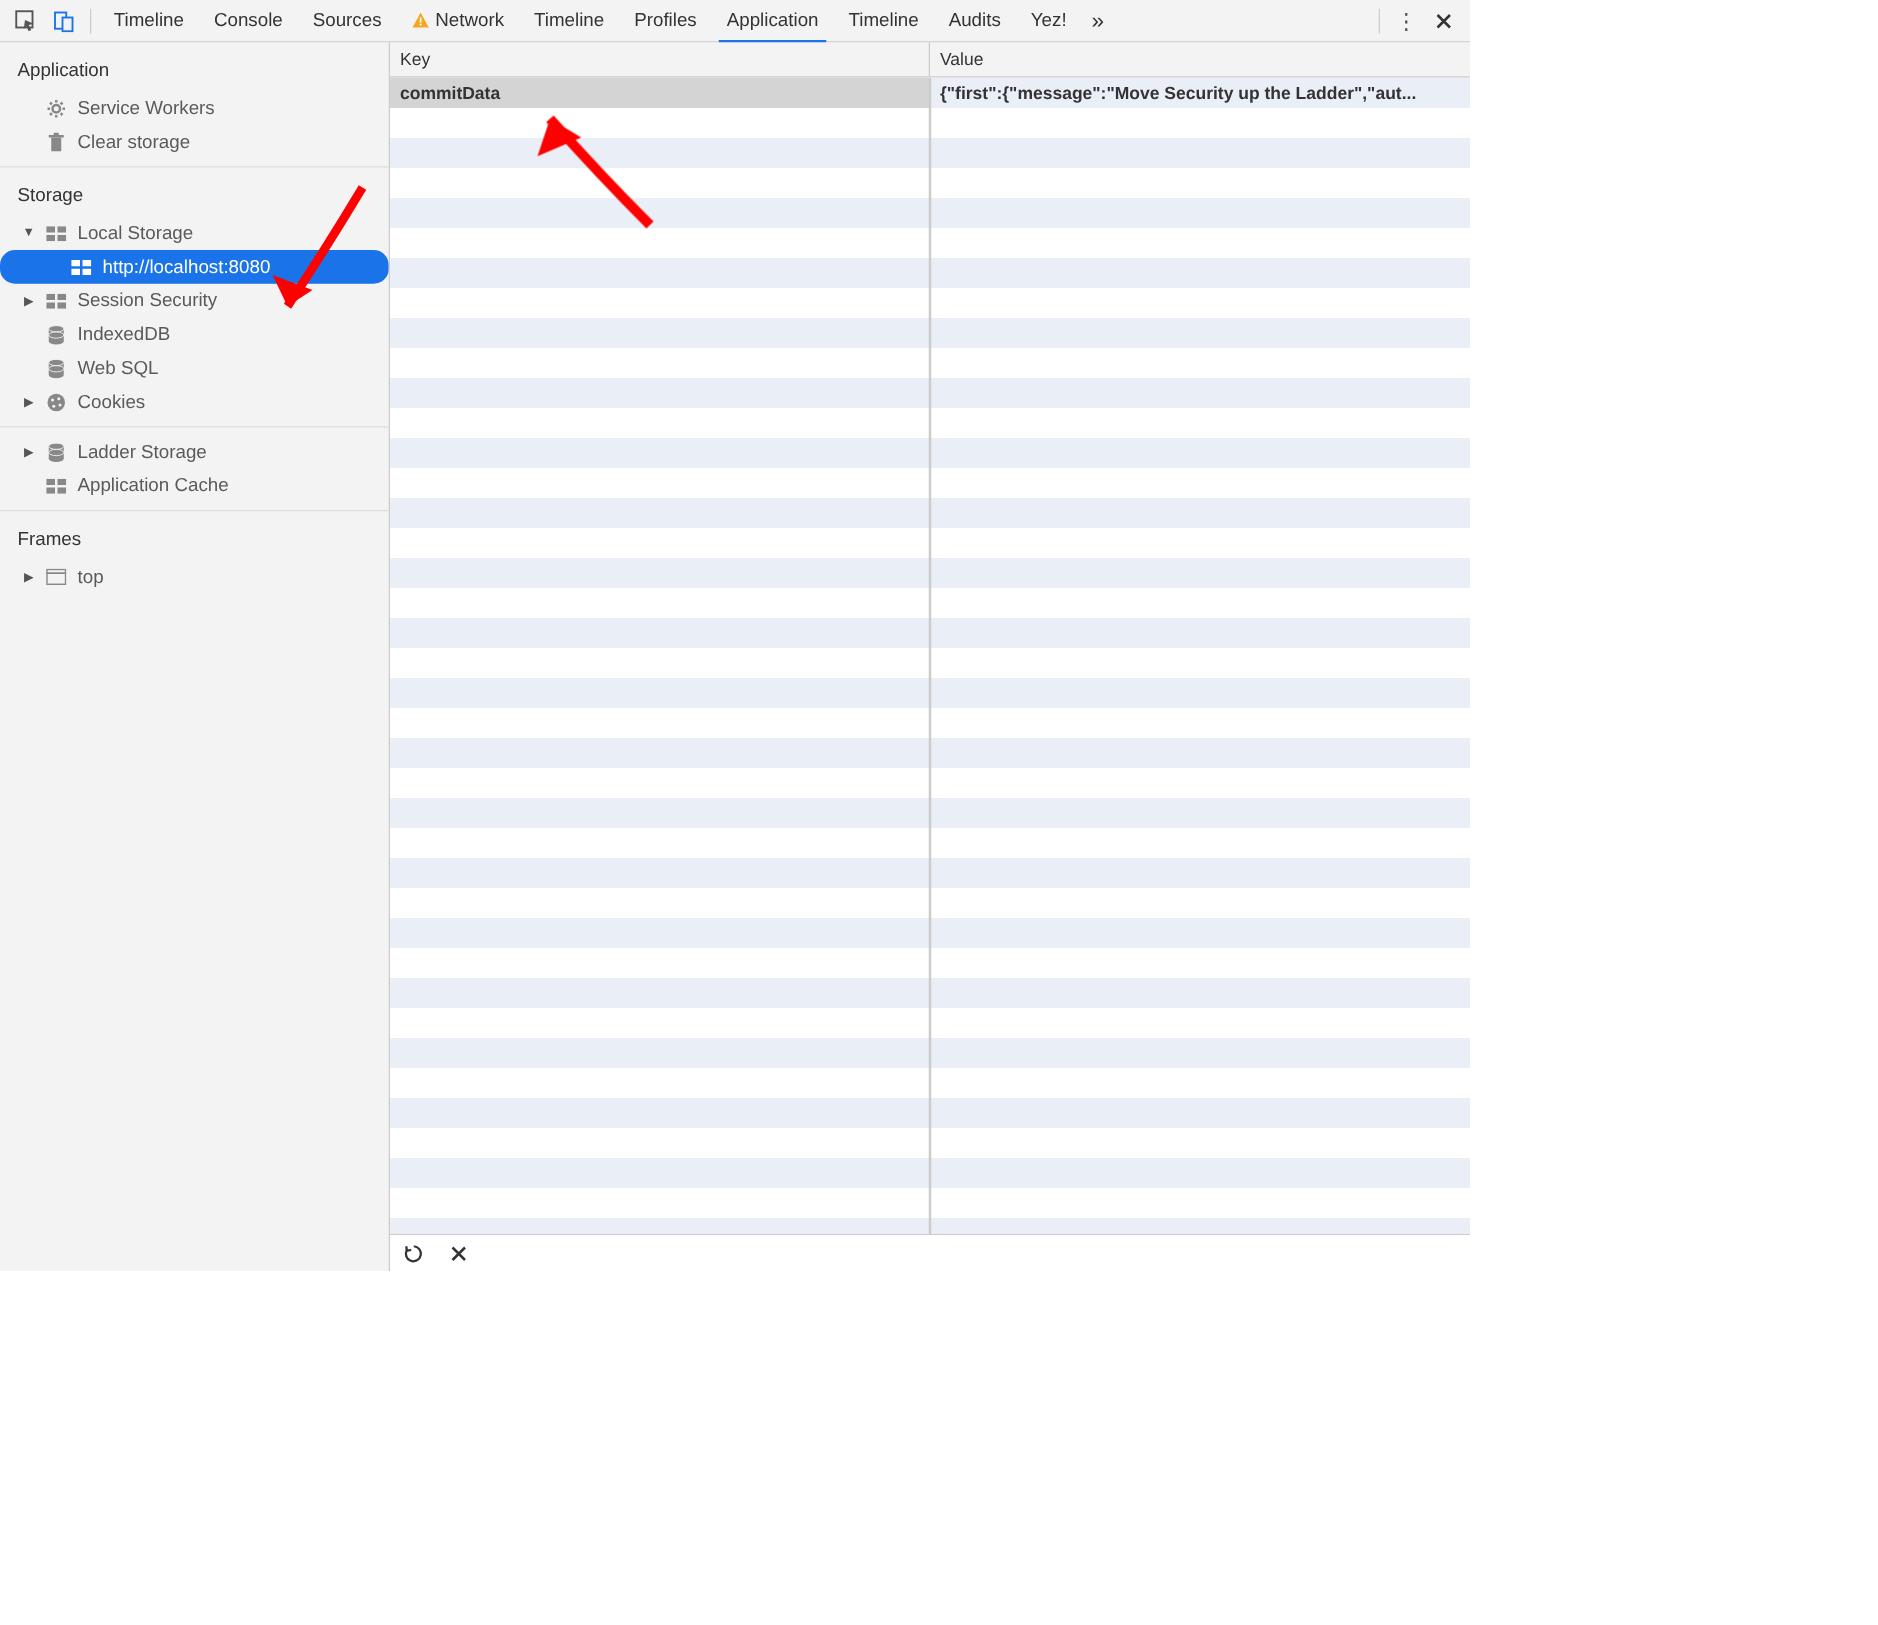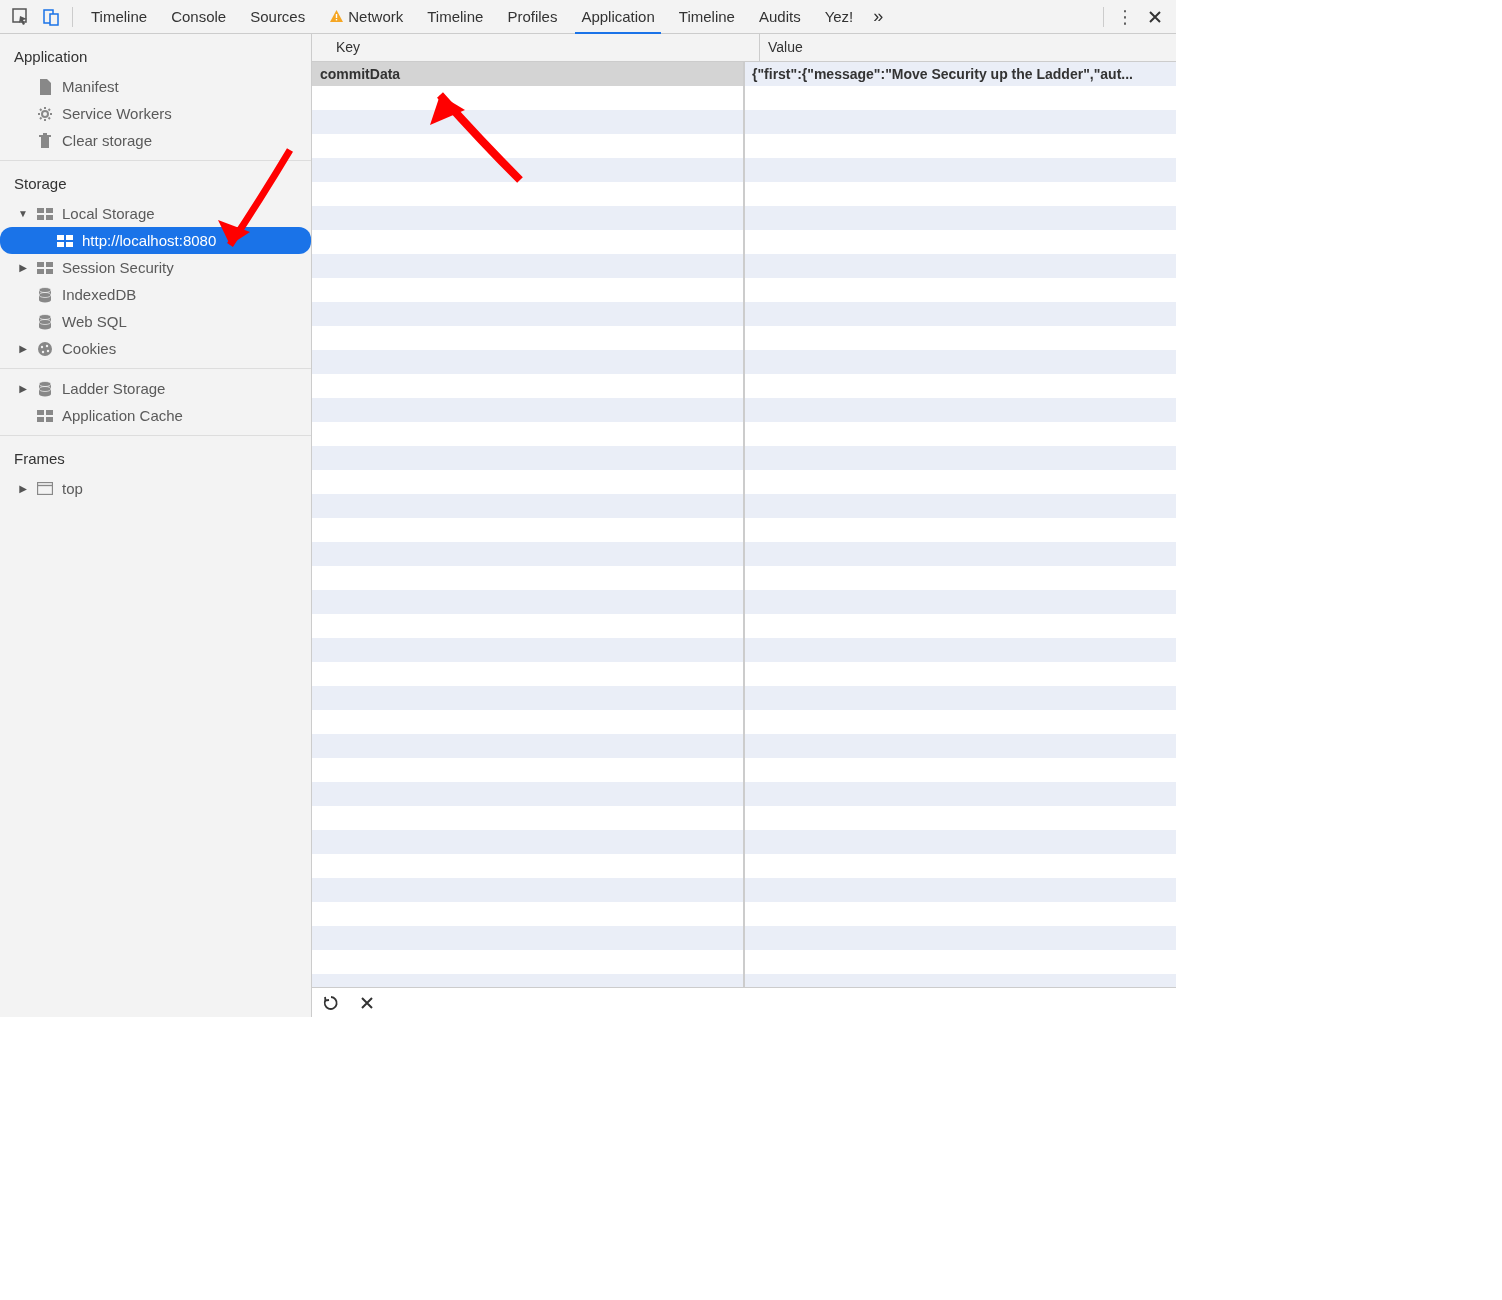--- a/index.html
+++ b/index.html
@@ -142,21 +142,20 @@
   border-bottom: 1px solid #ccc;
 }
 .table-header .col {
   padding: 5px 8px;
   color: #333;
   font-size: 14px;
 }
 .col-key {
   width: 432px;
   border-right: 1px solid #ccc;
-  margin-left: 16px;
 }
 .col-value {
   flex: 1;
 }
 .table-body {
   flex: 1;
   overflow: auto;
   position: relative;
   font-weight: bold;
 }
@@ -292,28 +291,20 @@
 </div>
 
 <div class="main">
 
   <div class="sidebar">
 
     <div class="side-section">
       <div class="side-section-header">Application</div>
       <div class="side-item lvl2">
         <span class="icon">
-            <svg width="14" height="16" viewBox="0 0 14 16">
-              <path d="M2 0 L9 0 L13 4 L13 16 L2 16 Z" fill="#888"></path>
-            </svg>
-          </span>
-        <span>Manifest</span>
-      </div>
-      <div class="side-item lvl2">
-        <span class="icon">
             <svg width="16" height="16" viewBox="0 0 16 16">
               <circle cx="8" cy="8" r="3" fill="none" stroke="#888" stroke-width="2"></circle>
               <path d="M8 1 L8 3 M8 13 L8 15 M1 8 L3 8 M13 8 L15 8 M3 3 L4.5 4.5 M11.5 11.5 L13 13 M3 13 L4.5 11.5 M11.5 4.5 L13 3" stroke="#888" stroke-width="2"></path>
             </svg>
           </span>
         <span>Service Workers</span>
       </div>
       <div class="side-item lvl2">
         <span class="icon">
             <svg width="14" height="16" viewBox="0 0 14 16">

